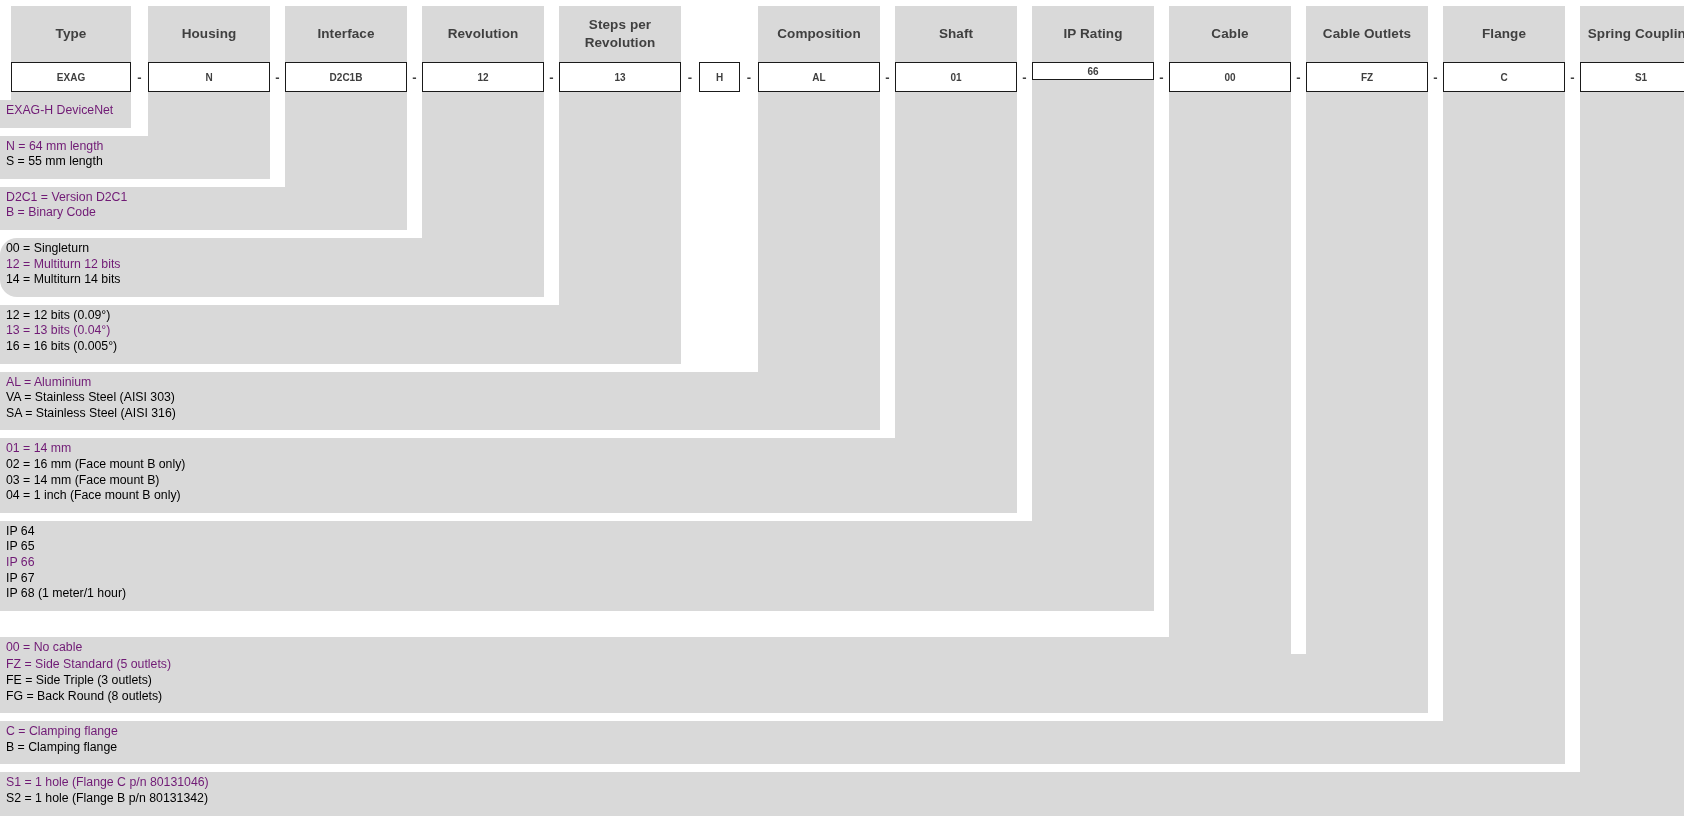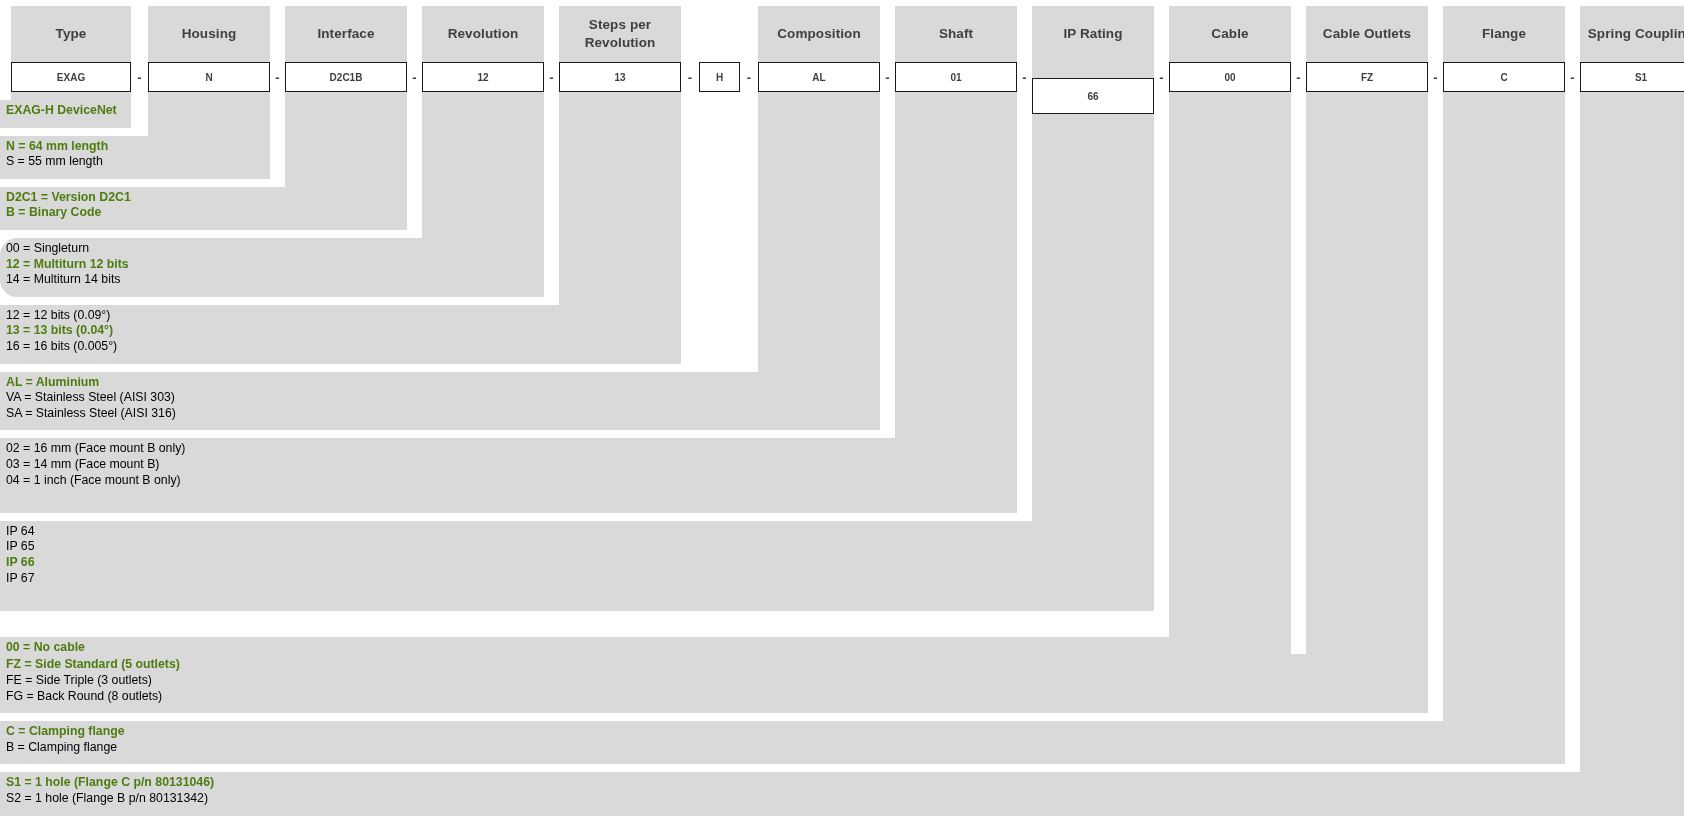--- a/index.html
+++ b/index.html
@@ -82,22 +82,22 @@
     box-sizing: border-box;
     padding: 3px 0 3px 6px;
   }
   .desc-line {
     font-size: 12.3px;
     line-height: 15.6px;
     color: #000000;
     white-space: nowrap;
   }
   .desc-line.sel {
-    font-weight: bold;
-    color: #4d7c0f;
+    font-weight: normal;
+    color: #701a75;
   }
 </style>
 </head>
 <body>
 
 <div id="order-code-diagram">
 
   <div id="strip-layer">
       <div class="col-strip" style="left: 11px; width: 120px; top: 6px; height: 121.6px;"></div>
       <div class="col-strip" style="left: 148px; width: 122px; top: 6px; height: 172.8px;"></div>
@@ -134,29 +134,31 @@
         <div class="desc-line">12 = 12 bits (0.09°)</div>
         <div class="desc-line sel">13 = 13 bits (0.04°)</div>
         <div class="desc-line">16 = 16 bits (0.005°)</div>
       </div>
       <div class="desc-band" style="top: 371.6px; width: 880px; height: 58.8px;">
         <div class="desc-line sel">AL = Aluminium</div>
         <div class="desc-line">VA = Stainless Steel (AISI 303)</div>
         <div class="desc-line">SA = Stainless Steel (AISI 316)</div>
       </div>
       <div class="desc-band" style="top: 438.4px; width: 1017px; height: 74.4px;">
+        <div class="desc-line sel">01 = 14 mm</div>
         <div class="desc-line">02 = 16 mm (Face mount B only)</div>
         <div class="desc-line">03 = 14 mm (Face mount B)</div>
         <div class="desc-line">04 = 1 inch (Face mount B only)</div>
       </div>
       <div class="desc-band" style="top: 520.8px; width: 1154px; height: 90px;">
         <div class="desc-line">IP 64</div>
         <div class="desc-line">IP 65</div>
         <div class="desc-line sel">IP 66</div>
         <div class="desc-line">IP 67</div>
+        <div class="desc-line">IP 68 (1 meter/1 hour)</div>
       </div>
       <div class="desc-band" style="top: 637px; width: 1291px; height: 27.6px;">
         <div class="desc-line sel">00 = No cable</div>
       </div>
       <div class="desc-band" style="top: 654.4px; width: 1428px; height: 58.8px;">
         <div class="desc-line sel">FZ = Side Standard (5 outlets)</div>
         <div class="desc-line">FE = Side Triple (3 outlets)</div>
         <div class="desc-line">FG = Back Round (8 outlets)</div>
       </div>
       <div class="desc-band" style="top: 721.2px; width: 1565px; height: 43.2px;">
@@ -194,21 +196,21 @@
       <div class="code-box" style="left: 422px; width: 122px; top: 62px; height: 30px;">12</div>
       <div class="sep" style="left: 544px; width: 15px; top: 62px; height: 30px;">-</div>
       <div class="code-box" style="left: 559px; width: 122px; top: 62px; height: 30px;">13</div>
       <div class="sep" style="left: 681px; width: 18px; top: 62px; height: 30px;">-</div>
       <div class="code-box" style="left: 699px; width: 41px; top: 62px; height: 30px;">H</div>
       <div class="sep" style="left: 740px; width: 18px; top: 62px; height: 30px;">-</div>
       <div class="code-box" style="left: 758px; width: 122px; top: 62px; height: 30px;">AL</div>
       <div class="sep" style="left: 880px; width: 15px; top: 62px; height: 30px;">-</div>
       <div class="code-box" style="left: 895px; width: 122px; top: 62px; height: 30px;">01</div>
       <div class="sep" style="left: 1017px; width: 15px; top: 62px; height: 30px;">-</div>
-      <div class="code-box" style="left: 1032px; width: 122px; top: 78px; height: 36px;">66</div>
+      <div class="code-box" style="left: 1032px; width: 122px; top: 62px; height: 18px;">66</div>
       <div class="sep" style="left: 1154px; width: 15px; top: 62px; height: 30px;">-</div>
       <div class="code-box" style="left: 1169px; width: 122px; top: 62px; height: 30px;">00</div>
       <div class="sep" style="left: 1291px; width: 15px; top: 62px; height: 30px;">-</div>
       <div class="code-box" style="left: 1306px; width: 122px; top: 62px; height: 30px;">FZ</div>
       <div class="sep" style="left: 1428px; width: 15px; top: 62px; height: 30px;">-</div>
       <div class="code-box" style="left: 1443px; width: 122px; top: 62px; height: 30px;">C</div>
       <div class="sep" style="left: 1565px; width: 15px; top: 62px; height: 30px;">-</div>
       <div class="code-box" style="left: 1580px; width: 122px; top: 62px; height: 30px;">S1</div>
     </div>
 </div>

